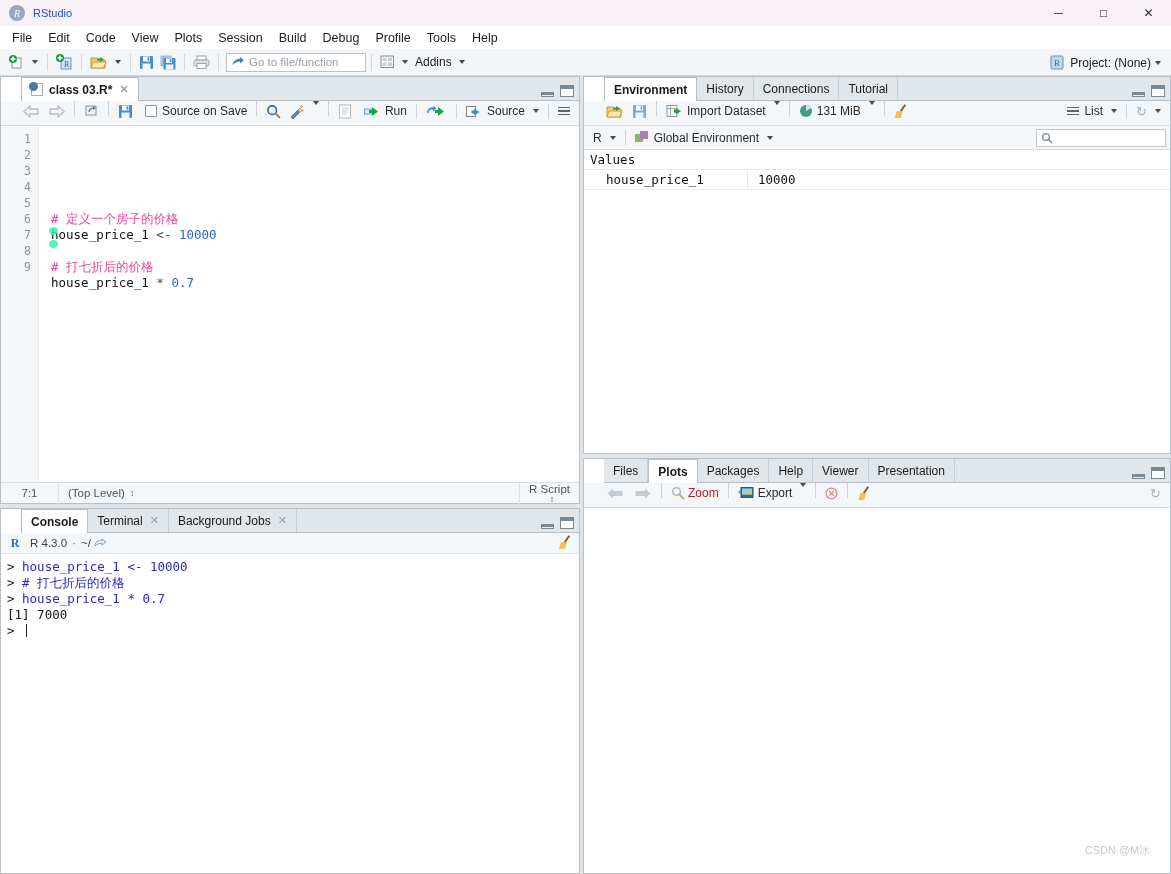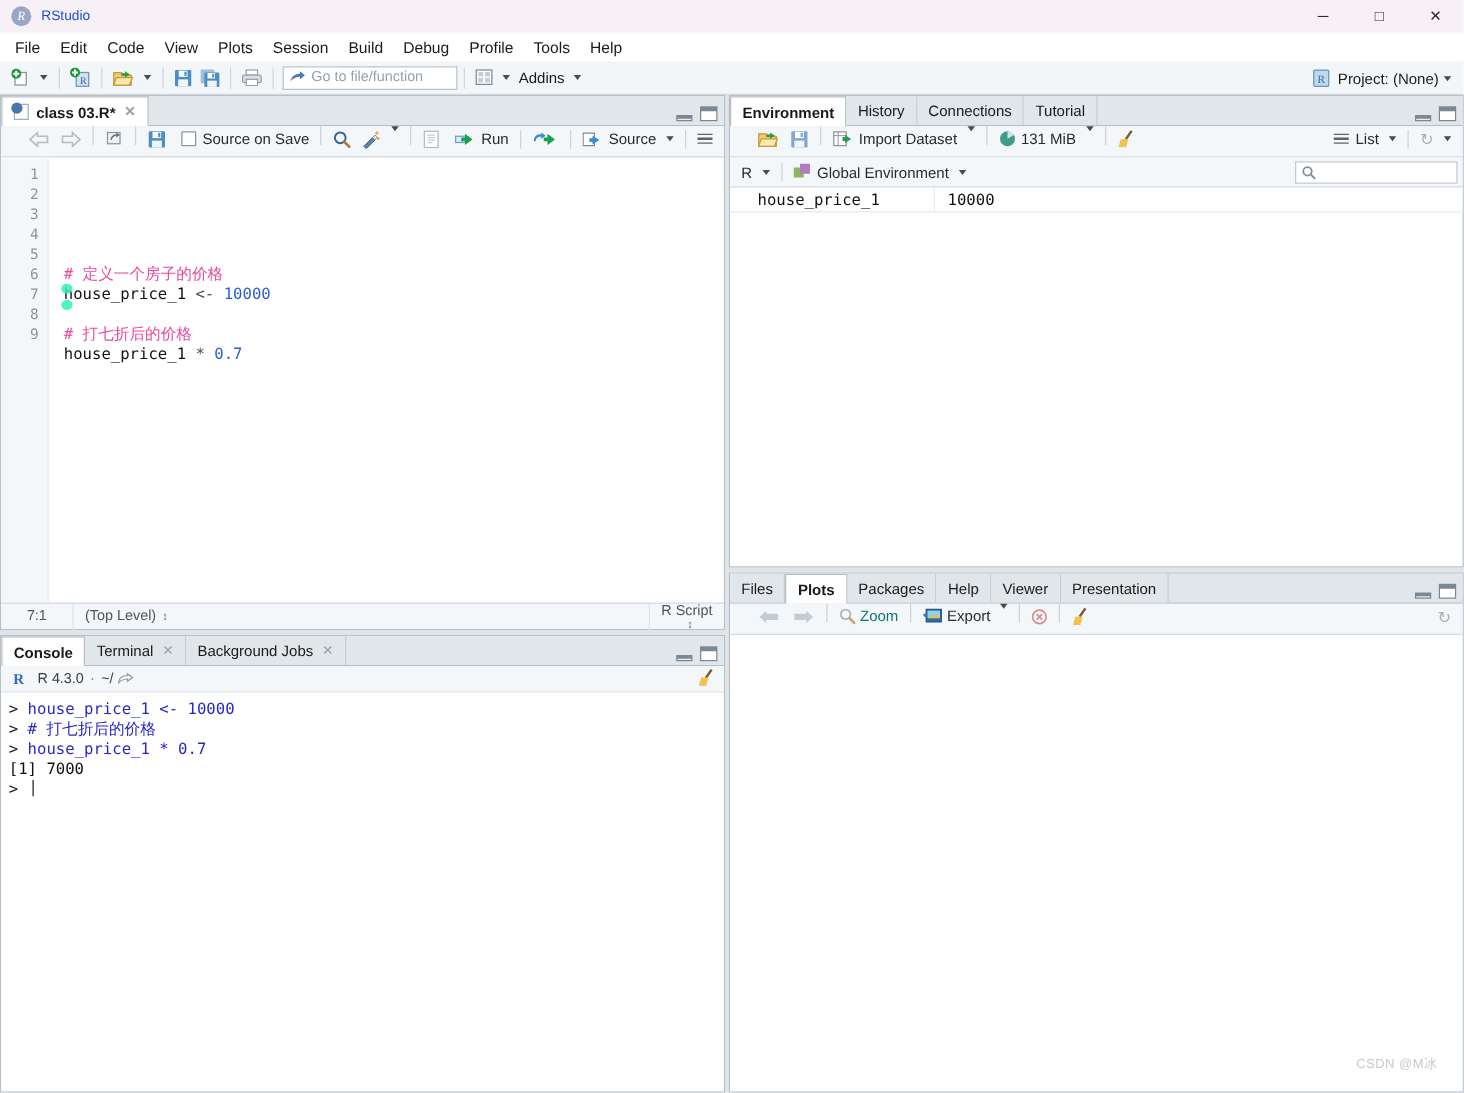--- a/index.html
+++ b/index.html
@@ -125,20 +125,21 @@
   #pane-plots    { left: 583px; top: 382px; width: 588px; height: 416px; }
 
   
   .tabstrip {
     height: 24px;
     background: #e1e6ea;
     display: flex;
     align-items: flex-end;
     position: relative;
     border-bottom: 1px solid #b8c0c7;
+    margin-left: 20px;
   }
   .tab {
     height: 23px;
     display: flex; align-items: center;
     padding: 0 9px;
     font-size: 12px;
     color: #1a1a1a;
     background: #e1e6ea;
     border-right: 1px solid #c6ced4;
     cursor: default;
@@ -199,21 +200,21 @@
     padding: 0 18px;
     position: relative;
     font-size: 12px;
   }
   .sb-btn {
     display: flex; align-items: center;
     padding: 1px 4px; height: 20px;
     cursor: default; color: #2a2a2a;
     white-space: nowrap;
   }
-  .sb-btn.disabled { color: #0f766e; }
+  .sb-btn.disabled { color: #b91c1c; }
   .sb-sep { width: 1px; height: 15px; background: #ccd4da; margin: 0 5px; }
   .sb-right { position: absolute; right: 5px; display: flex; align-items: center; }
 
   
   .editor-body {
     position: absolute;
     top: 50px; left: 0; right: 0; bottom: 21px;
     background: #ffffff;
     display: flex;
     overflow: hidden;
@@ -799,20 +800,21 @@
       </div>
       <div class="caret"></div>
       <div class="env-search">
         <svg width="12" height="12" viewBox="0 0 12 12">
           <circle cx="5" cy="5" r="3.4" fill="none" stroke="#7f8b95" stroke-width="1.4"></circle>
           <path d="M7.5 7.5l3.2 3.2" stroke="#7f8b95" stroke-width="1.5" stroke-linecap="round"></path>
         </svg>
       </div>
     </div>
 
+    <div class="env-section">Values</div>
 
     <div class="env-row">
       <div class="name">house_price_1</div>
       <div class="val">10000</div>
     </div>
   </div>
 
   <div class="pane" id="pane-plots">
     <div class="tabstrip">
       <div class="tab">

